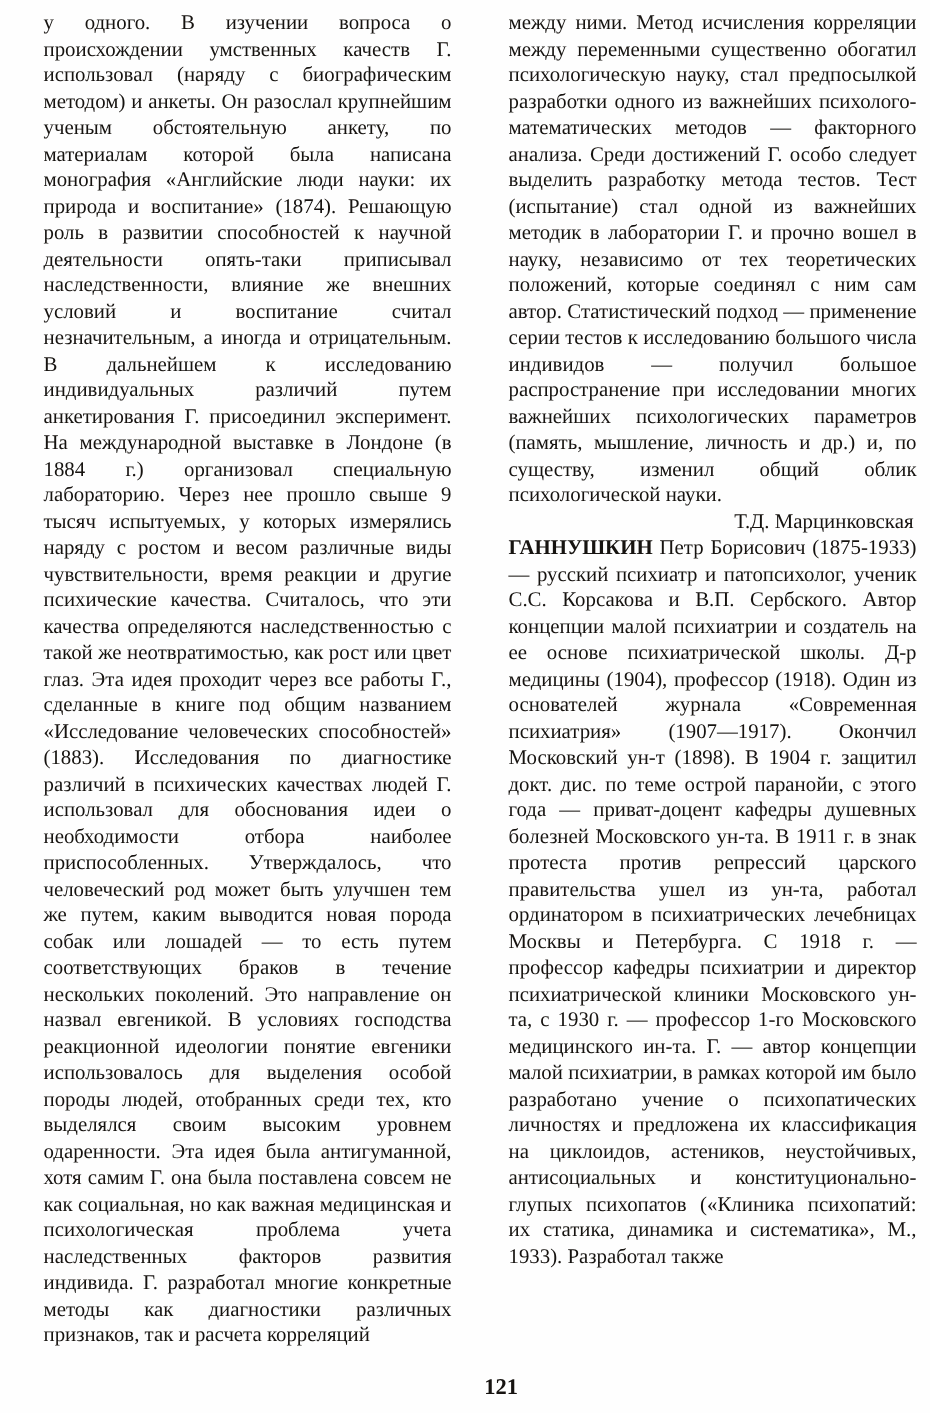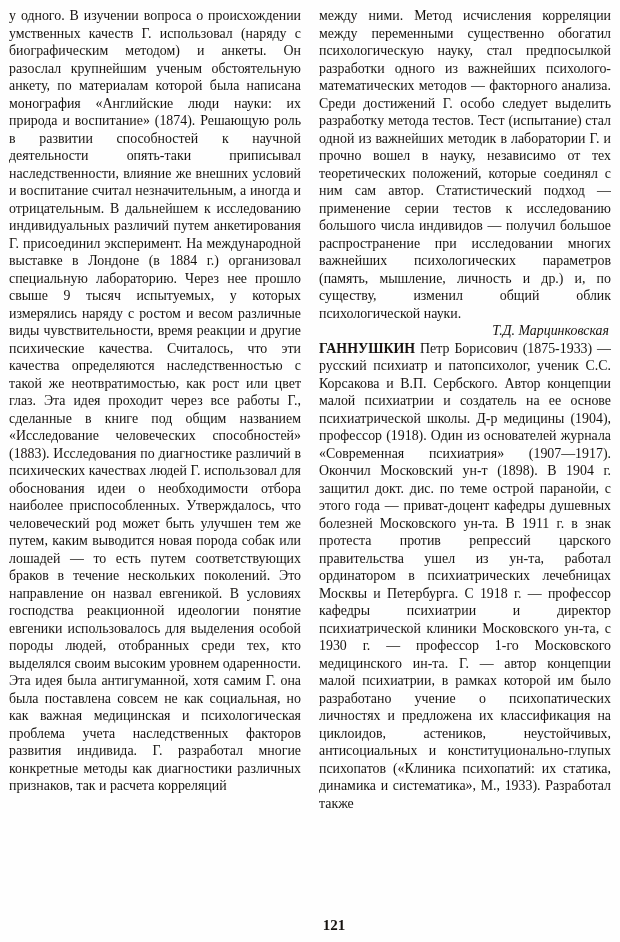--- a/index.html
+++ b/index.html
@@ -23,28 +23,28 @@
     width: 602px;
     display: flex;
     gap: 18px;
   }
   .column {
     width: 292px;
     font-size: 13.9px;
     line-height: 17.5px;
     text-align: justify;
     hyphens: auto;
+    margin-left: 20px;
     -webkit-hyphens: auto;
   }
   .column p {
     margin: 0;
   }
   .signature {
     text-align: right;
-    font-style: italic;
     padding-right: 2px;
   }
   .entry {
     margin-top: 17.5px;
     font-family: Liberation Serif, serif;
   }
   .entry .headword {
     font-weight: bold;
   }
   .page-number {

